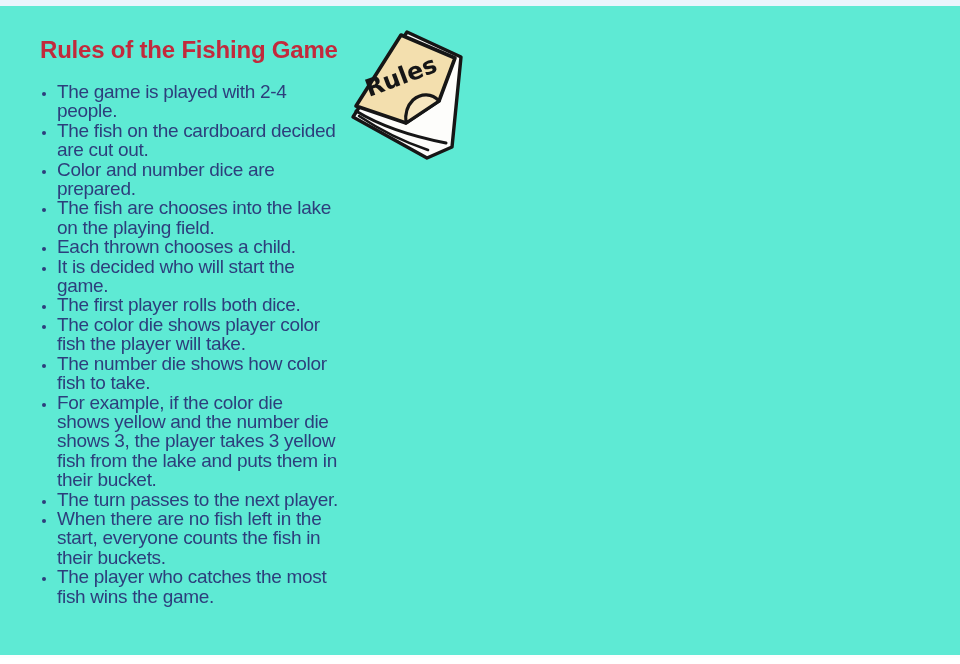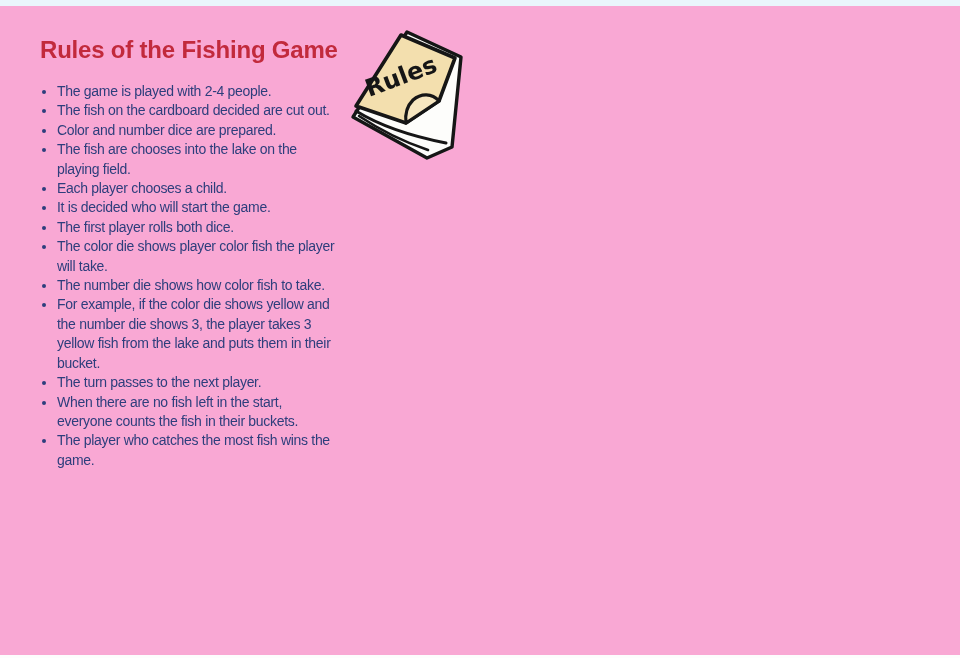--- a/index.html
+++ b/index.html
@@ -24,45 +24,45 @@
   .page-title{
     position:absolute;left:40px;top:30px;margin:0;
     font-size:24px;font-weight:700;letter-spacing:-0.2px;
     color:#c22a3c;
   }
   .rules-list{
     position:absolute;left:40px;top:76px;width:282px;
     margin:0;padding:0 0 0 17px;
     list-style:disc outside;
     color:#2d3e7c;
-    font-size:14px;line-height:19.4px;letter-spacing:-0.3px;
+    font-size:19px;line-height:19.4px;letter-spacing:-0.3px;
   }
   .rules-list li{margin:0;padding:0;}
   .rules-list li::marker{font-size:14px;}
   .notepad{
     position:absolute;left:348px;top:14px;width:118px;height:150px;
   }
   .notepad-label-text{
     font-family:"DejaVu Sans","Liberation Sans",sans-serif;
     font-weight:700;font-size:24px;
   }
 </style>
 </head>
 <body>
 
-<div class="slide" style="background: #f9a8d4;">
+<div class="slide" style="background: #5eead4;">
 
   <h1 class="page-title" style="color: rgb(194, 42, 60);">Rules of the Fishing Game</h1>
 
   <ul class="rules-list" id="rules-list" style="color: rgb(45, 62, 124);">
       <li>The game is played with 2-4 people.</li>
       <li>The fish on the cardboard decided are cut out.</li>
       <li>Color and number dice are prepared.</li>
       <li>The fish are chooses into the lake on the playing field.</li>
-      <li>Each player chooses a child.</li>
+      <li>Each thrown chooses a child.</li>
       <li>It is decided who will start the game.</li>
       <li>The first player rolls both dice.</li>
       <li>The color die shows player color fish the player will take.</li>
       <li>The number die shows how color fish to take.</li>
       <li>For example, if the color die shows yellow and the number die shows 3, the player takes 3 yellow fish from the lake and puts them in their bucket.</li>
       <li>The turn passes to the next player.</li>
       <li>When there are no fish left in the start, everyone counts the fish in their buckets.</li>
       <li>The player who catches the most fish wins the game.</li>
     </ul>
 

